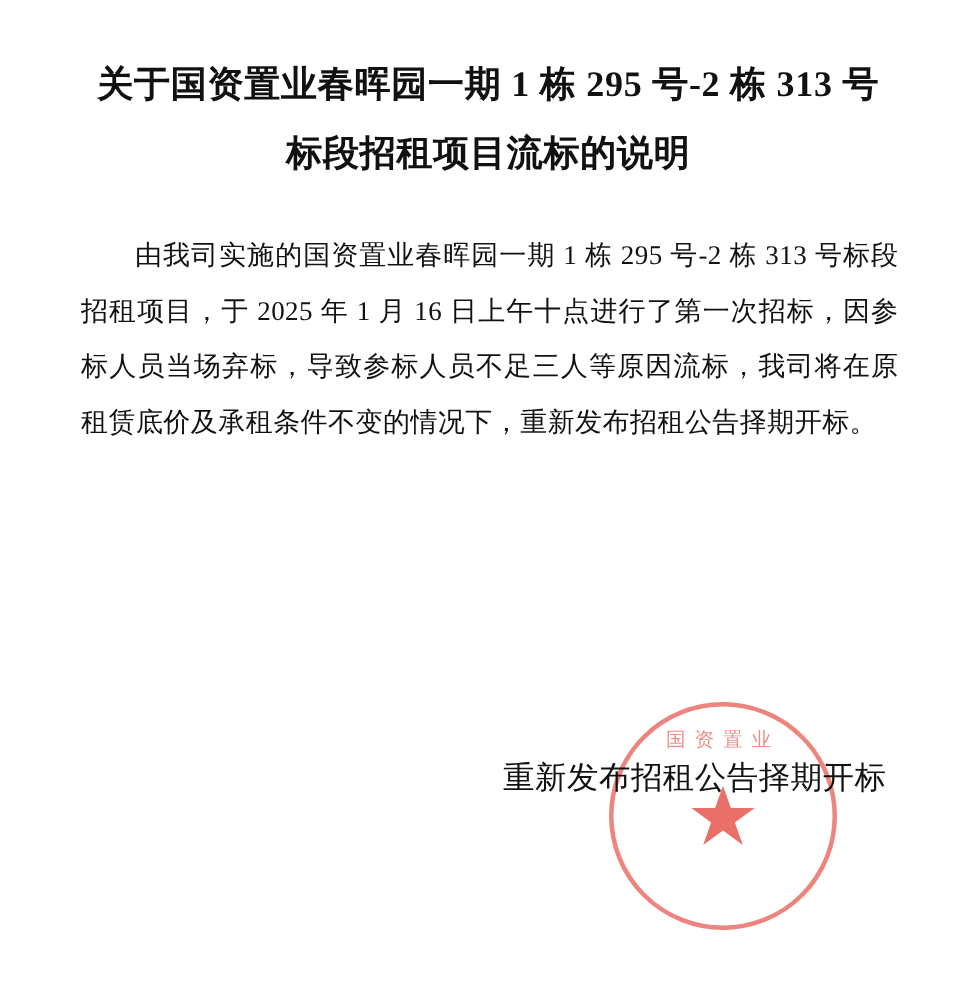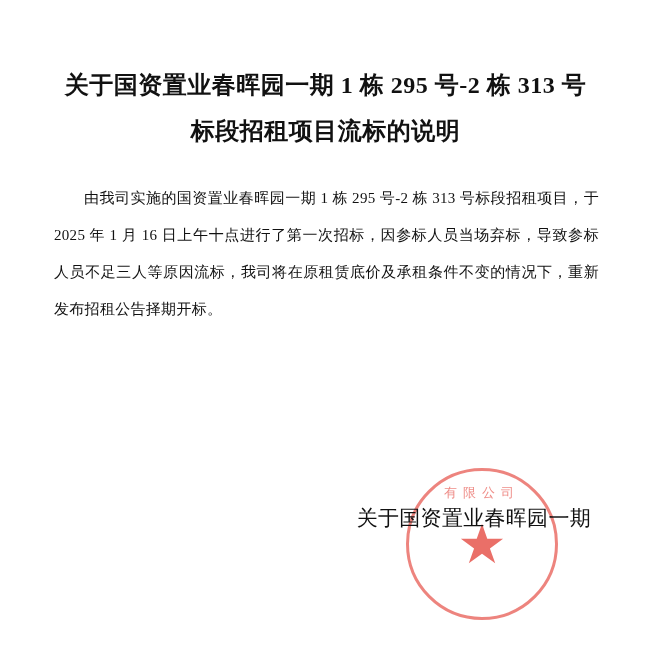--- a/index.html
+++ b/index.html
@@ -16,34 +16,34 @@
   }
   .page {
     position: relative;
     width: 651px;
     height: 667px;
     box-sizing: border-box;
     padding: 0;
   }
   .doc-title {
     margin: 0;
-    padding: 62px 58px 0 58px;
+    padding: 34px 58px 0 58px;
     font-size: 24px;
     line-height: 46px;
     font-weight: bold;
     text-align: center;
     letter-spacing: 0.5px;
     color: #111111;
   }
   .body-block {
     padding: 26px 52px 0 54px;
   }
   .para {
     margin: 0 0 2px 0;
-    font-size: 15px;
+    font-size: 18px;
     line-height: 37px;
     text-align: justify;
     text-align-last: left;
     text-indent: 2em;
     color: #111111;
     letter-spacing: 0.3px;
   }
   .signature {
     position: absolute;
     right: 60px;
@@ -113,23 +113,23 @@
 <div class="page">
 
   <h1 class="doc-title">关于国资置业春晖园一期 1 栋 295 号-2 栋 313 号标段招租项目流标的说明</h1>
 
   <div class="body-block">
     <p class="para">由我司实施的国资置业春晖园一期 1 栋 295 号-2 栋 313 号标段招租项目，于 2025 年 1 月 16 日上午十点进行了第一次招标，因参标人员当场弃标，导致参标人员不足三人等原因流标，我司将在原租赁底价及承租条件不变的情况下，重新发布招租公告择期开标。</p>
   </div>
 
   <div class="seal">
     <div class="seal-ring"></div>
-    <div class="seal-text-top">有限公司</div>
+    <div class="seal-text-top">国资置业</div>
     <svg class="seal-star" viewBox="0 0 50 50">
       <polygon points="25,2 31,19 49,19 34,30 40,47 25,36 10,47 16,30 1,19 19,19" fill="currentColor"></polygon>
     </svg>
   </div>
 
   <div class="signature">
-    <div class="sig-line">关于国资置业春晖园一期</div>
+    <div class="sig-line">重新发布招租公告择期开标</div>
   </div>
 
 </div>
 
 </body></html>

